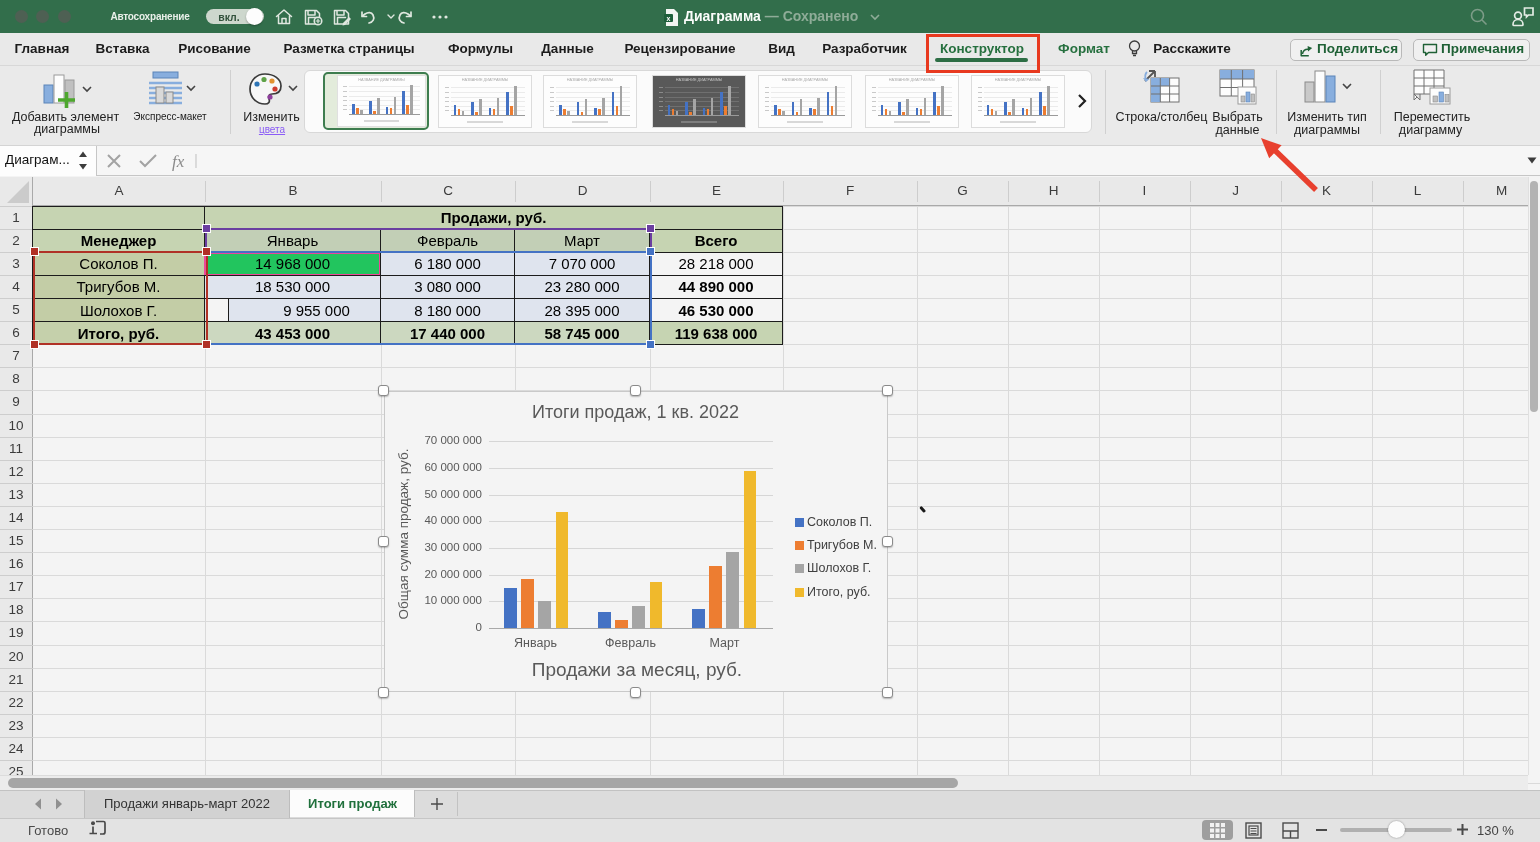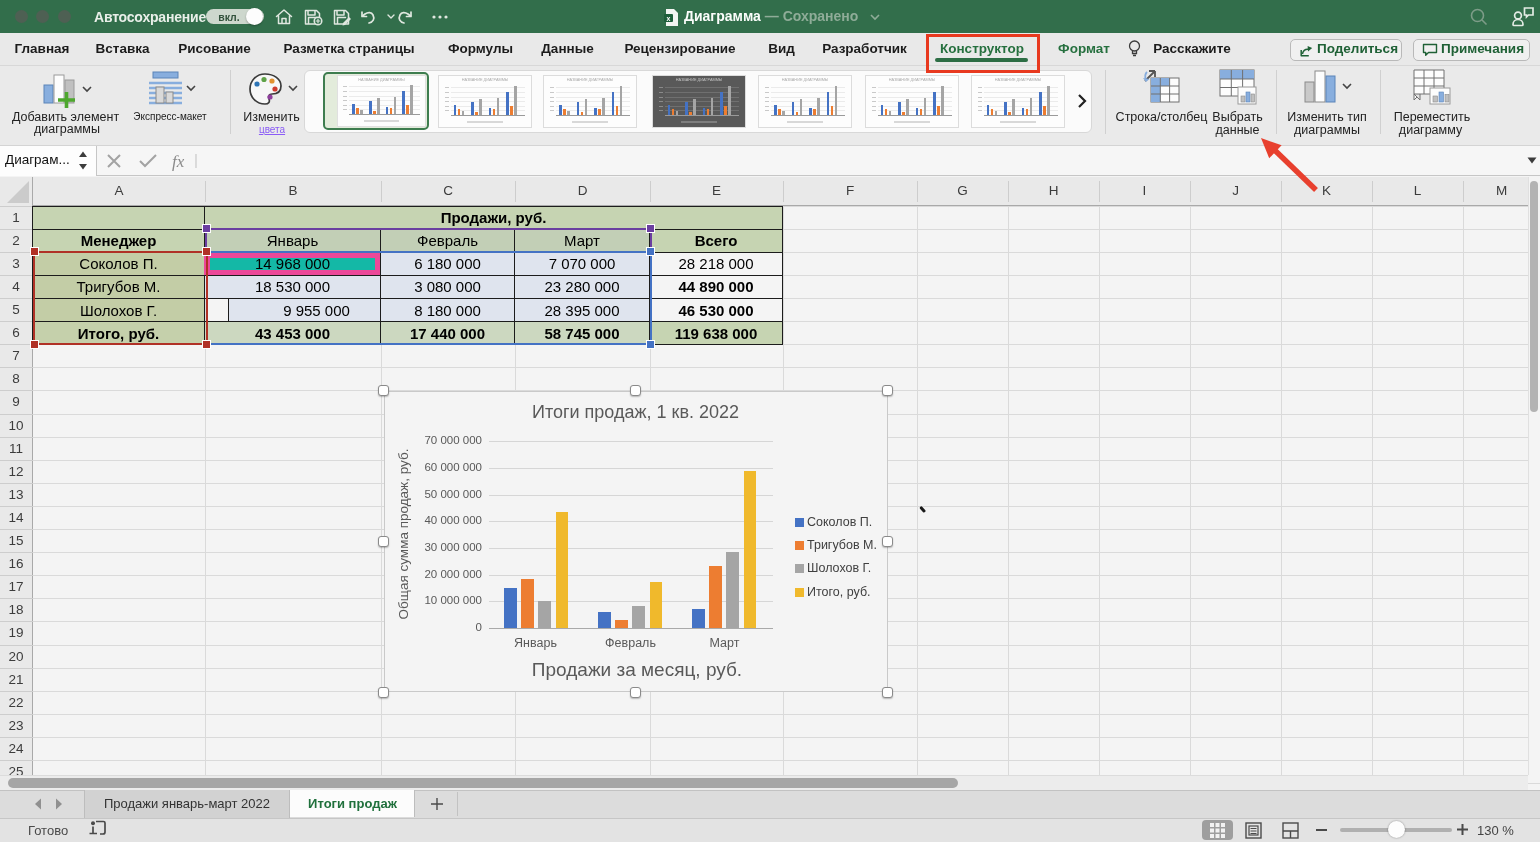--- a/index.html
+++ b/index.html
@@ -6,21 +6,21 @@
  font-family:"Liberation Sans",sans-serif;background:#f4f4f4;}
 .abs{position:absolute;box-sizing:border-box;}
 .ct{display:flex;align-items:center;justify-content:center;}
 svg{display:block}
 </style></head><body>
 
 <div class="abs" style="left:0;top:0;width:1540px;height:33px;background:#326e4b;">
 <div class="abs" style="left:14.5px;top:9.5px;width:13px;height:13px;border-radius:50%;background:#4e6053;"></div>
 <div class="abs" style="left:36.0px;top:9.5px;width:13px;height:13px;border-radius:50%;background:#4e6053;"></div>
 <div class="abs" style="left:57.5px;top:9.5px;width:13px;height:13px;border-radius:50%;background:#4e6053;"></div>
-<div class="abs ct" style="left:99px;top:0;width:102px;height:33px;color:#e9efe9;font-size:14px;font-weight:bold;letter-spacing:-0.2px;">Автосохранение</div>
+<div class="abs ct" style="left:99px;top:0;width:102px;height:33px;color:#e9efe9;font-size:10px;font-weight:bold;letter-spacing:-0.2px;">Автосохранение</div>
 <div class="abs" style="left:206px;top:9px;width:58px;height:15px;border-radius:8px;background:#cdd7cd;"></div>
 <div class="abs ct" style="left:210px;top:9px;width:38px;height:15px;color:#33523d;font-size:10.5px;font-weight:bold;">вкл.</div>
 <div class="abs" style="left:245.5px;top:7.5px;width:17px;height:17px;border-radius:50%;background:#fdfdfd;box-shadow:0 1px 2px rgba(0,0,0,.3);"></div>
 <svg class="abs" style="left:274px;top:7px;" width="180" height="20" viewBox="0 0 180 20">
 <g stroke="#dfe7df" stroke-width="1.5" fill="none" stroke-linecap="round" stroke-linejoin="round">
 <path d="M2.5 9.5 L10 3 L17.5 9.5 M4.5 8.5 V16.5 H15.5 V8.5 M8 16.5 V11.5 H12 V16.5"></path>
 <path d="M31.5 3.5 h11 l3 3 v10.5 h-14 z M34 3.5 v4.5 h7 v-4.5 M34.5 16.5 v-6 h8"></path>
 <circle cx="44" cy="14" r="3.8" fill="#326e4b"></circle>
 <path d="M42 14 h4 M44 12 v4" stroke-width="1.2"></path>
 <path d="M60.5 3.5 h11 l3 3 v10.5 h-14 z M63 3.5 v4.5 h7 v-4.5 M63.5 16.5 v-6 h8"></path>
@@ -506,21 +506,21 @@
 <div class="abs ct" style="left:0;top:559.9000000000001px;width:32px;height:23.1px;font-size:13.5px;color:#3c3c3c;">24</div>
 <div class="abs ct" style="left:0;top:583.0000000000001px;width:32px;height:23.1px;font-size:13.5px;color:#3c3c3c;">25</div>
 <div class="abs ct" style="left:32px;top:28.599999999999994px;width:173px;height:24.1px;border:1px solid #1c1c1c;background:#c6d4b2;font-size:15px;color:#000;"></div>
 <div class="abs ct" style="left:204px;top:28.599999999999994px;width:579px;height:24.1px;border:1px solid #1c1c1c;background:#c6d4b2;font-weight:bold;font-size:15px;color:#000;">Продажи, руб.</div>
 <div class="abs ct" style="left:32px;top:51.69999999999999px;width:173px;height:24.1px;border:1px solid #1c1c1c;background:#c6d4b2;font-weight:bold;font-size:15px;color:#000;">Менеджер</div>
 <div class="abs ct" style="left:204px;top:51.69999999999999px;width:177px;height:24.1px;border:1px solid #1c1c1c;background:#c2cfb6;font-size:15px;color:#000;">Январь</div>
 <div class="abs ct" style="left:380px;top:51.69999999999999px;width:135px;height:24.1px;border:1px solid #1c1c1c;background:#c2cfb6;font-size:15px;color:#000;">Февраль</div>
 <div class="abs ct" style="left:514px;top:51.69999999999999px;width:136px;height:24.1px;border:1px solid #1c1c1c;background:#c2cfb6;font-size:15px;color:#000;">Март</div>
 <div class="abs ct" style="left:649px;top:51.69999999999999px;width:134px;height:24.1px;border:1px solid #1c1c1c;background:#c6d4b2;font-weight:bold;font-size:15px;color:#000;">Всего</div>
 <div class="abs ct" style="left:32px;top:74.80000000000001px;width:173px;height:24.1px;border:1px solid #1c1c1c;background:#c3cda6;font-size:15px;color:#000;">Соколов П.</div>
-<div class="abs ct" style="left:204px;top:74.80000000000001px;width:177px;height:24.1px;border:6px solid #ec4899;background:#14b8a6;font-size:15px;color:#000;">14 968 000</div>
+<div class="abs ct" style="left:204px;top:74.80000000000001px;width:177px;height:24.1px;border:2px solid #ec4899;background:#22c55e;font-size:15px;color:#000;">14 968 000</div>
 <div class="abs ct" style="left:380px;top:74.80000000000001px;width:135px;height:24.1px;border:1px solid #1c1c1c;background:#dfe4ee;font-size:15px;color:#000;">6 180 000</div>
 <div class="abs ct" style="left:514px;top:74.80000000000001px;width:136px;height:24.1px;border:1px solid #1c1c1c;background:#dfe4ee;font-size:15px;color:#000;">7 070 000</div>
 <div class="abs ct" style="left:649px;top:74.80000000000001px;width:134px;height:24.1px;border:1px solid #1c1c1c;font-weight:normal;font-size:15px;color:#000;">28 218 000</div>
 <div class="abs ct" style="left:32px;top:97.89999999999998px;width:173px;height:24.1px;border:1px solid #1c1c1c;background:#c3cda6;font-size:15px;color:#000;">Тригубов М.</div>
 <div class="abs ct" style="left:204px;top:97.89999999999998px;width:177px;height:24.1px;border:1px solid #1c1c1c;background:#dfe4ee;font-size:15px;color:#000;">18 530 000</div>
 <div class="abs ct" style="left:380px;top:97.89999999999998px;width:135px;height:24.1px;border:1px solid #1c1c1c;background:#dfe4ee;font-size:15px;color:#000;">3 080 000</div>
 <div class="abs ct" style="left:514px;top:97.89999999999998px;width:136px;height:24.1px;border:1px solid #1c1c1c;background:#dfe4ee;font-size:15px;color:#000;">23 280 000</div>
 <div class="abs ct" style="left:649px;top:97.89999999999998px;width:134px;height:24.1px;border:1px solid #1c1c1c;font-weight:bold;font-size:15px;color:#000;">44 890 000</div>
 <div class="abs ct" style="left:32px;top:121.0px;width:173px;height:24.1px;border:1px solid #1c1c1c;background:#c3cda6;font-size:15px;color:#000;">Шолохов Г.</div>
 <div class="abs ct" style="left:204px;top:121.0px;width:177px;height:24.1px;border:1px solid #1c1c1c;background:#dfe4ee;font-size:15px;color:#000;margin-left:24px;">9 955 000</div>

